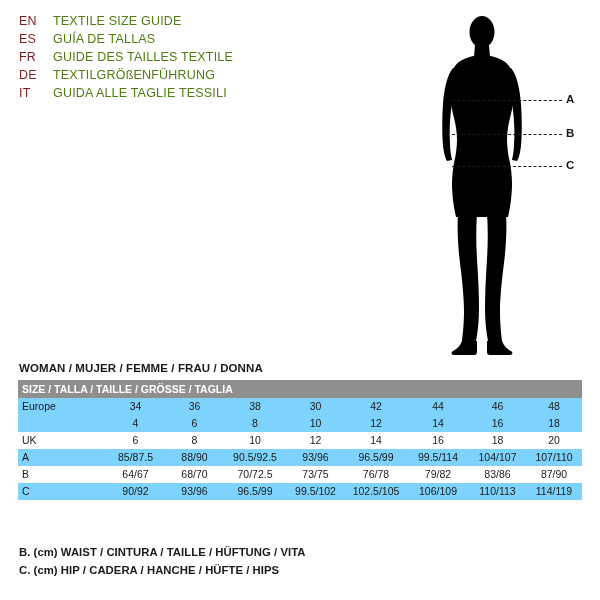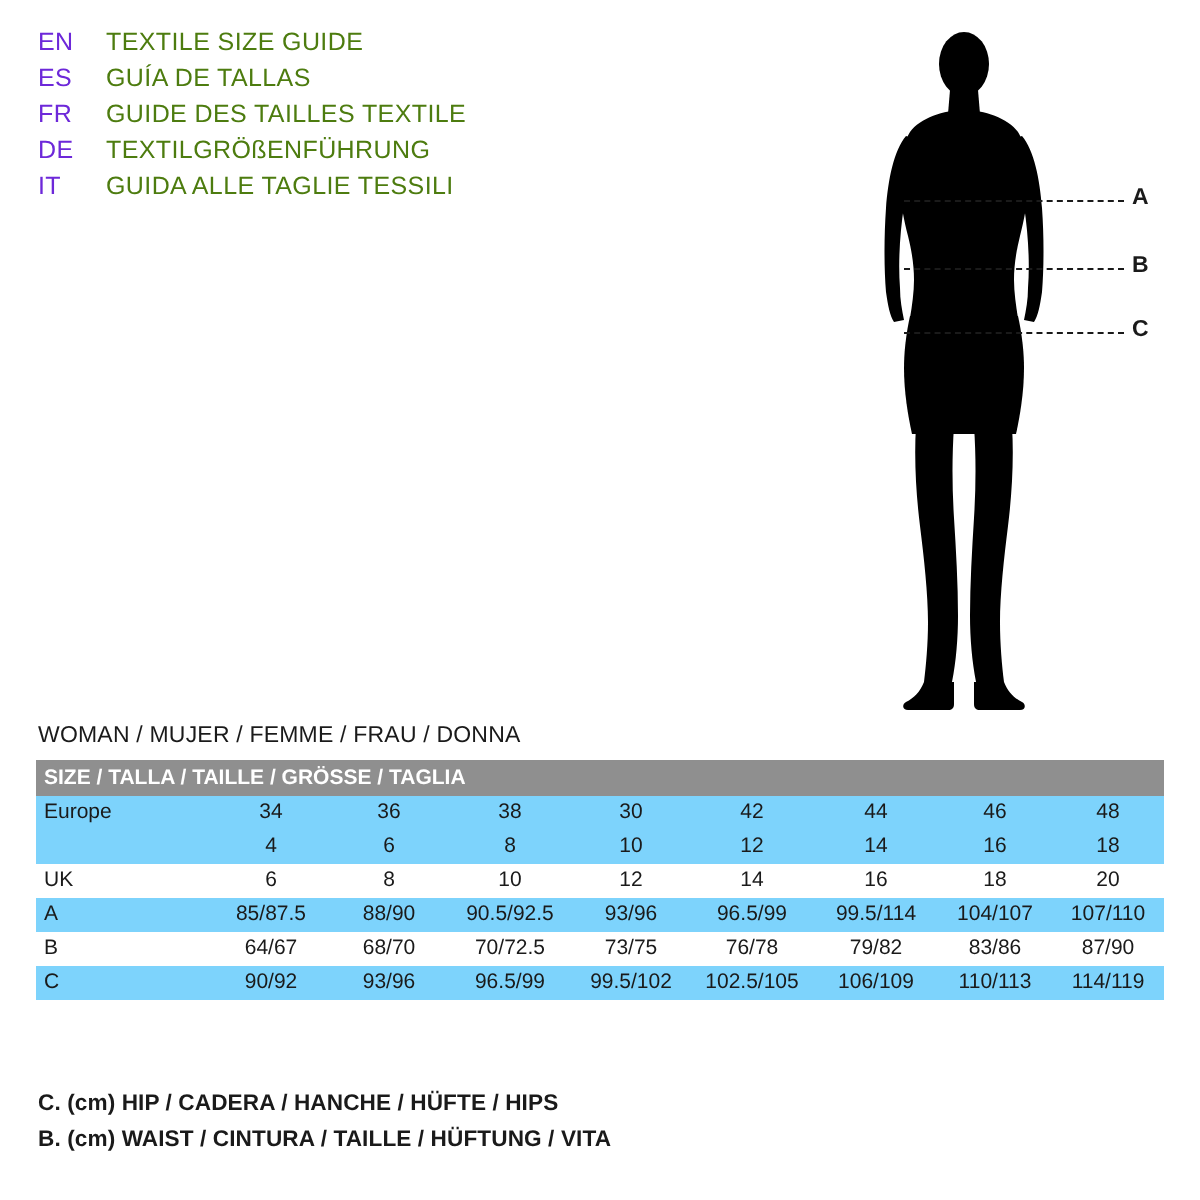--- a/index.html
+++ b/index.html
@@ -31,21 +31,21 @@
   .lang-row {
     display: flex;
     align-items: baseline;
     height: 18px;
     font-size: 12.5px;
     letter-spacing: 0.2px;
   }
   .lang-code {
     width: 34px;
     flex: 0 0 34px;
-    color: #6d28d9;
+    color: #7f1d1d;
   }
   .lang-text {
     color: #4d7c0f;
     white-space: nowrap;
   }
 
   
   .figure-wrap {
     position: absolute;
     left: 420px;
@@ -69,21 +69,21 @@
     font-weight: bold;
     color: #1a1a1a;
   }
 
   
   .woman-heading {
     position: absolute;
     left: 19px;
     top: 362px;
     font-size: 11.5px;
-    font-weight: normal;
+    font-weight: bold;
     letter-spacing: 0.1px;
   }
 
   
   .table-wrap {
     position: absolute;
     left: 18px;
     top: 380px;
     width: 564px;
   }
@@ -301,17 +301,17 @@
           <td>102.5/105</td>
           <td>106/109</td>
           <td>110/113</td>
           <td>114/119</td>
         </tr>
       </tbody>
     </table>
   </div>
 
   <div class="notes">
+    <div class="note-row">B. (cm) WAIST / CINTURA / TAILLE / HÜFTUNG / VITA</div>
     <div class="note-row">C. (cm) HIP / CADERA / HANCHE / HÜFTE / HIPS</div>
-    <div class="note-row">B. (cm) WAIST / CINTURA / TAILLE / HÜFTUNG / VITA</div>
   </div>
 
 </div>
 
 </body></html>

